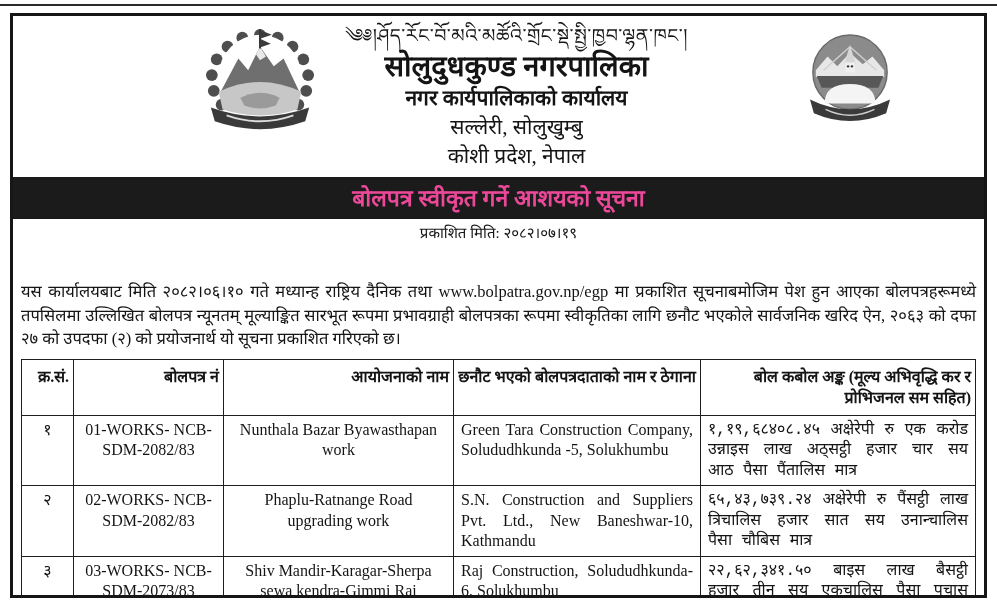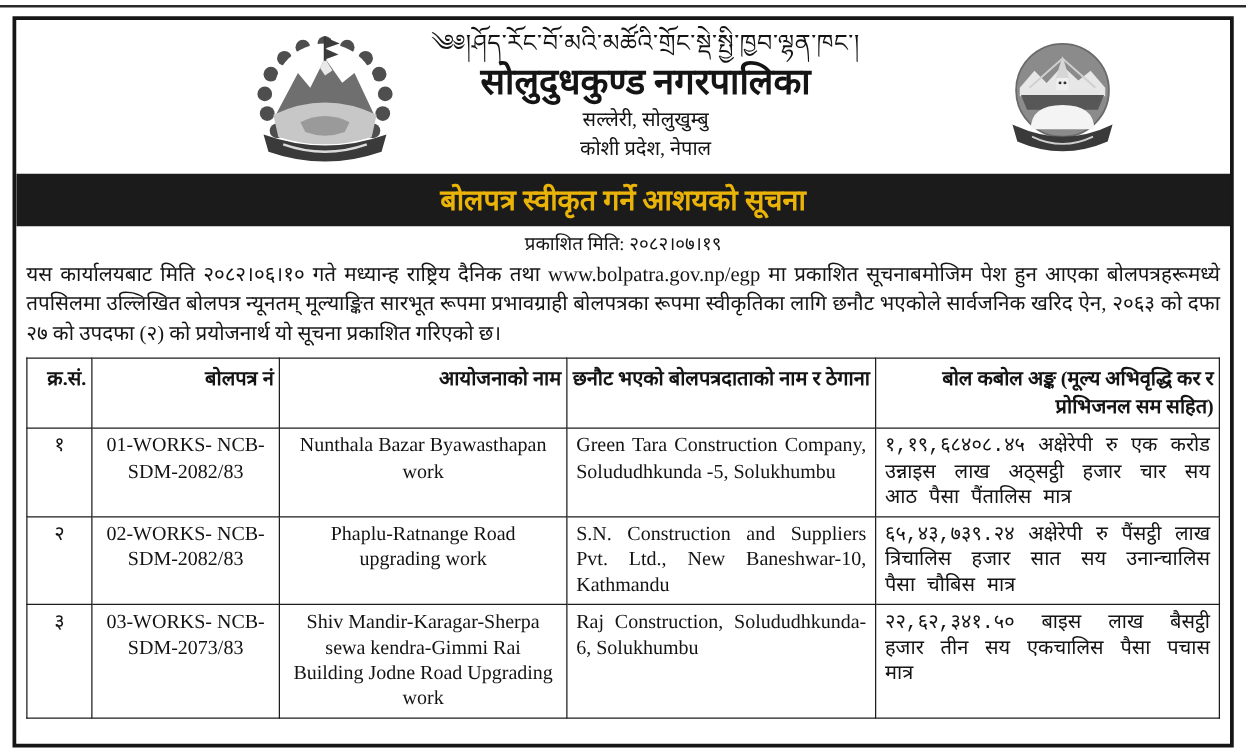--- a/index.html
+++ b/index.html
@@ -18,30 +18,31 @@
     border:3px solid #161616;
     overflow:hidden;
     background:#fff;
   }
   .header { position:relative; text-align:center; padding-top:8px;margin-left:36px; }
   .emblem-left  { position:absolute; left:152px; top:10px; }
   .emblem-right { position:absolute; right:92px;  top:14px; }
   .tibetan { font-size:19px; letter-spacing:0.5px; line-height:1.3; }
   .muni    { font-size:29px; font-weight:bold; margin-top:1px; line-height:1.15; }
   .office  { font-size:21px; font-weight:bold; margin-top:3px; line-height:1.15; }
-  .addr    { font-size:16px; margin-top:5px; line-height:1.15; }
+  .addr    { font-size:21px; margin-top:5px; line-height:1.15; }
   .banner {
-    background:#1b1b1b; color:#eab308;
+    background:#1b1b1b; color:#ec4899;
     text-align:center; font-size:23px; font-weight:bold;
     padding:4px 0 6px 0; margin-top:9px;
   }
   .pub { text-align:center; font-weight:normal; font-size:15px; padding:3px 0 1px 0; }
   .para {
     font-size:16.5px; line-height:1.42; text-align:justify;
     padding:2px 8px 6px 8px;
+    margin-top:35px;
   }
   table {
     border-collapse:collapse;
     margin:2px 8px 0 8px;
     width:calc(100% - 16px);
     font-size:16px;
   }
   th, td { border:1.6px solid #1e1e1e; vertical-align:top; }
   th { font-weight:bold; text-align:right; font-size:16px; padding:6px 4px; line-height:1.35; }
   td { padding:4px 7px; line-height:1.28; }
@@ -113,20 +114,21 @@
 
         <path d="M17,74 Q17,54 43,54 Q69,54 69,74 Z" fill="#f4f4f4"></path>
 
         <path d="M2,70 Q43,90 84,70 L80,84 Q43,100 6,84 Z" fill="#3a3a3a"></path>
         <path d="M18,80 Q43,92 68,80" stroke="#cfcfcf" stroke-width="1.5" fill="none"></path>
       </svg>
     </span>
 
     <div class="tibetan">༄༅།ཤོད་རོང་བོ་མའི་མཚོའི་གྲོང་སྡེ་སྤྱི་ཁྱབ་ལྷན་ཁང་།</div>
     <div class="muni">सोलुदुधकुण्ड नगरपालिका</div>
+    <div class="office">नगर कार्यपालिकाको कार्यालय</div>
     <div class="addr">सल्लेरी, सोलुखुम्बु</div>
     <div class="addr">कोशी प्रदेश, नेपाल</div>
   </div>
 
   <div class="banner">बोलपत्र स्वीकृत गर्ने आशयको सूचना</div>
 
   <div class="pub">प्रकाशित मिति: २०८२।०७।१९</div>
 
   <div class="para">यस कार्यालयबाट मिति २०८२।०६।१० गते मध्यान्ह राष्ट्रिय दैनिक तथा www.bolpatra.gov.np/egp मा प्रकाशित सूचनाबमोजिम पेश हुन आएका बोलपत्रहरूमध्ये तपसिलमा उल्लिखित बोलपत्र न्यूनतम् मूल्याङ्कित सारभूत रूपमा प्रभावग्राही बोलपत्रका रूपमा स्वीकृतिका लागि छनौट भएकोले सार्वजनिक खरिद ऐन, २०६३ को दफा २७ को उपदफा (२) को प्रयोजनार्थ यो सूचना प्रकाशित गरिएको छ।</div>
 

